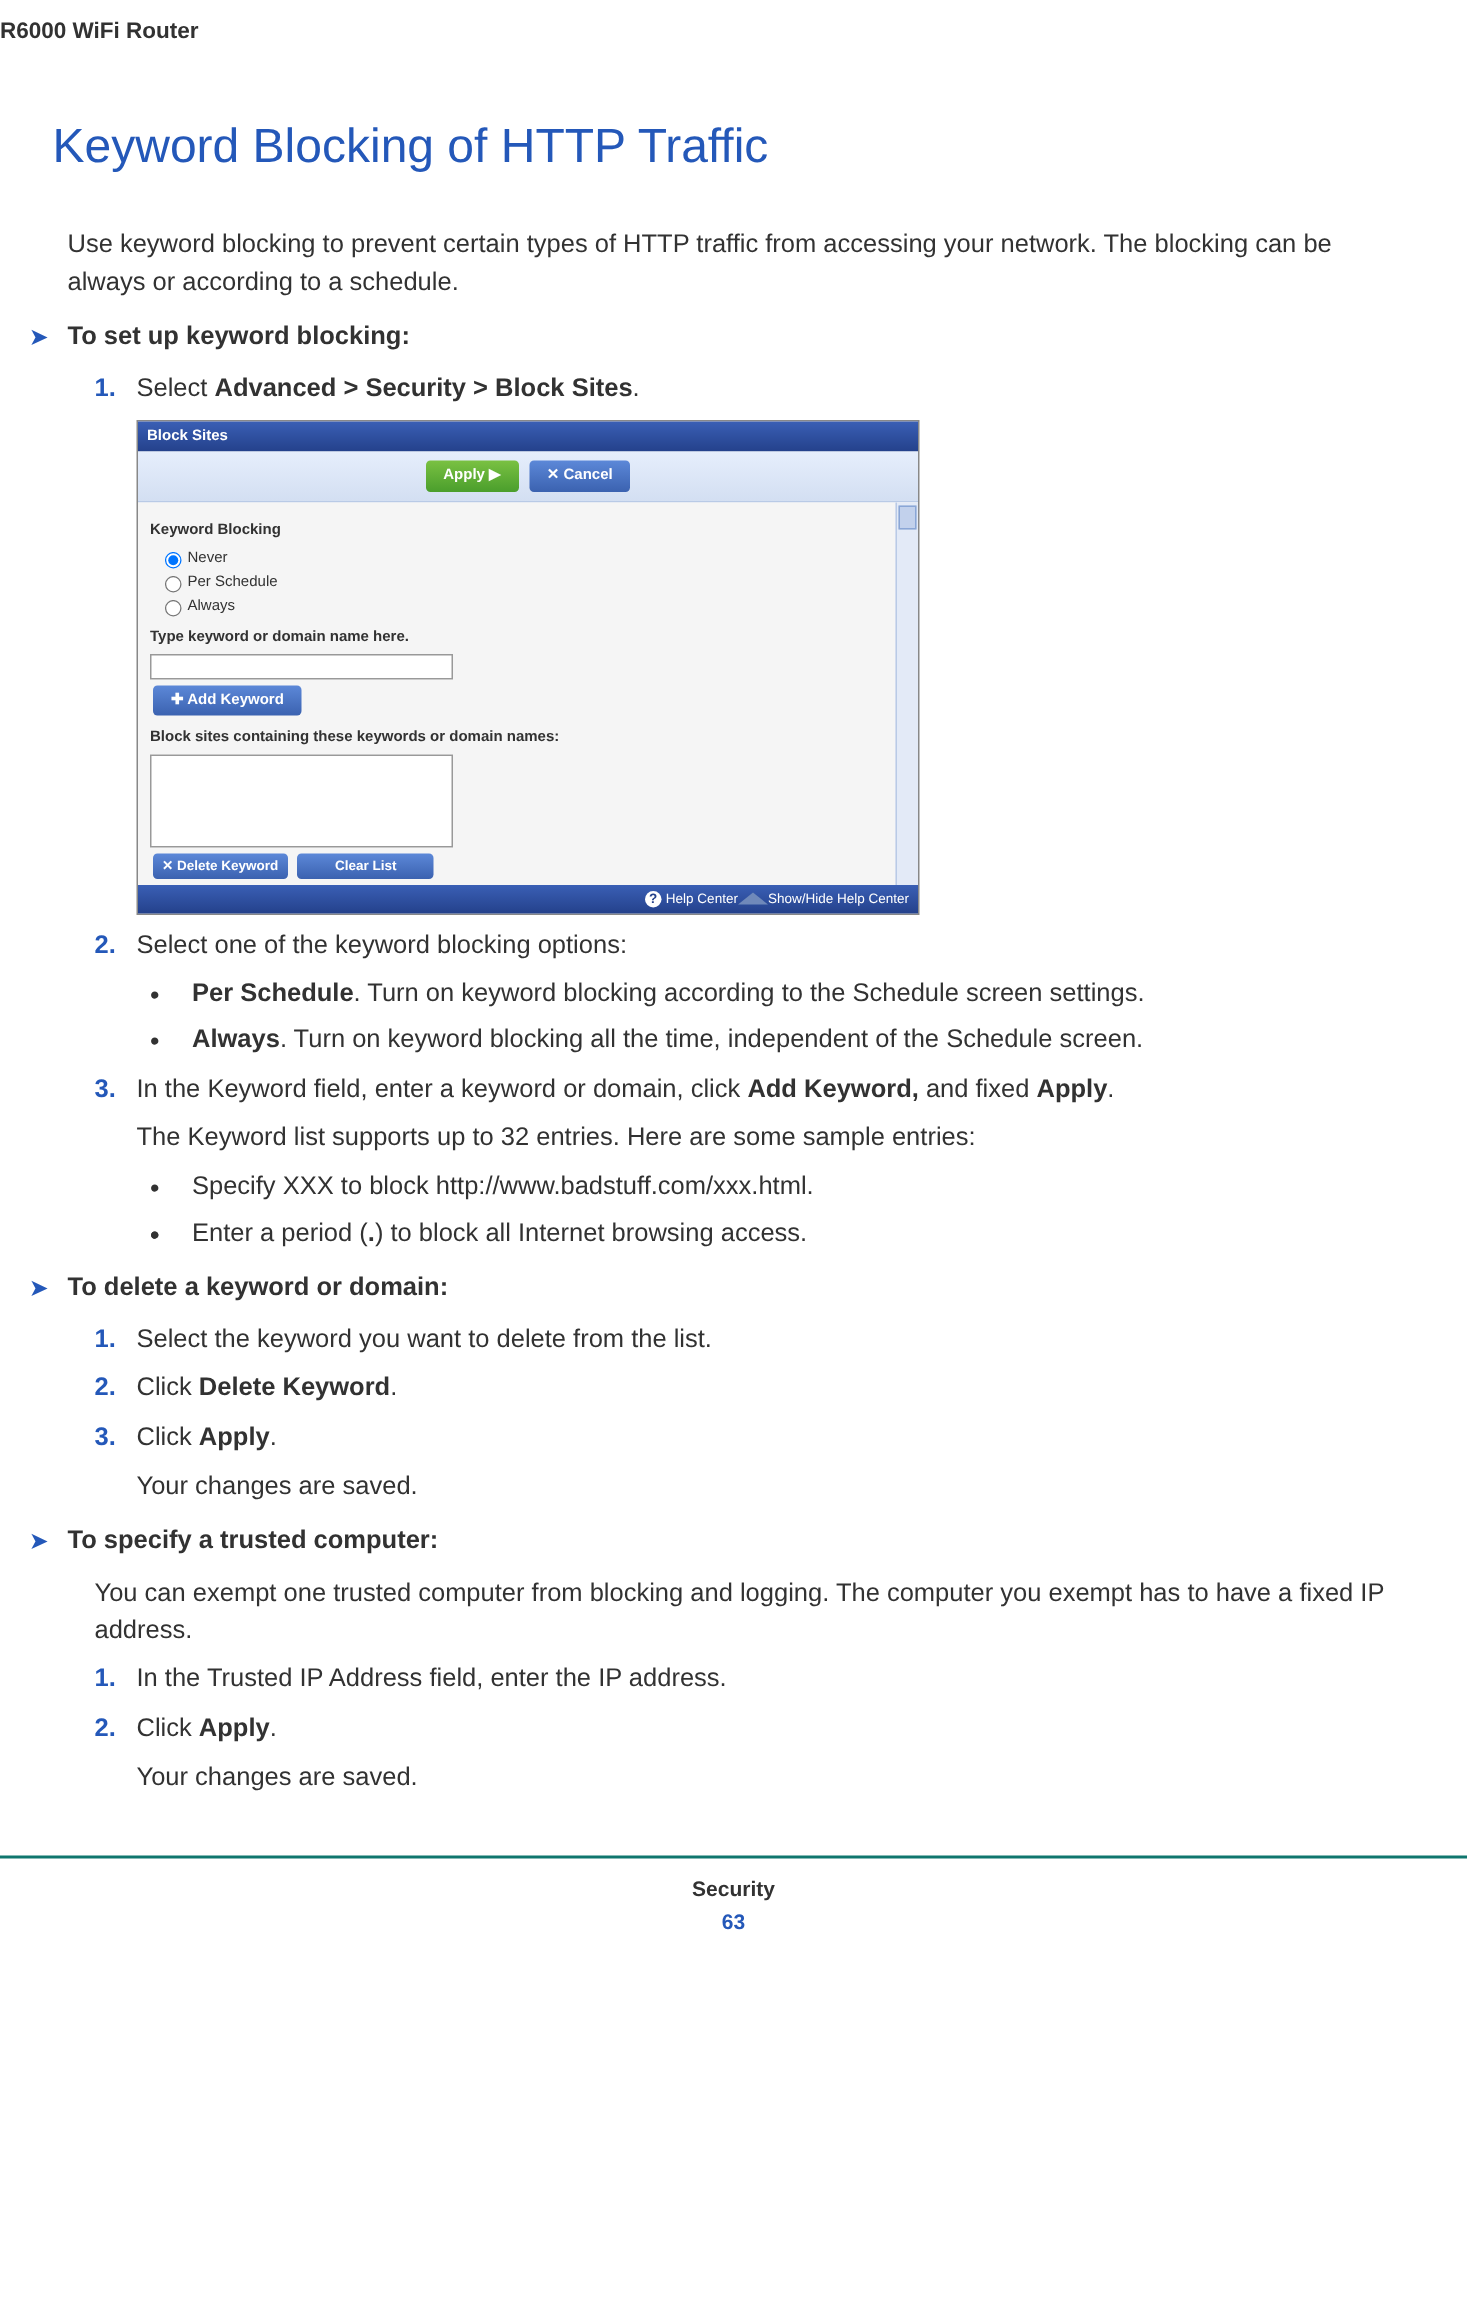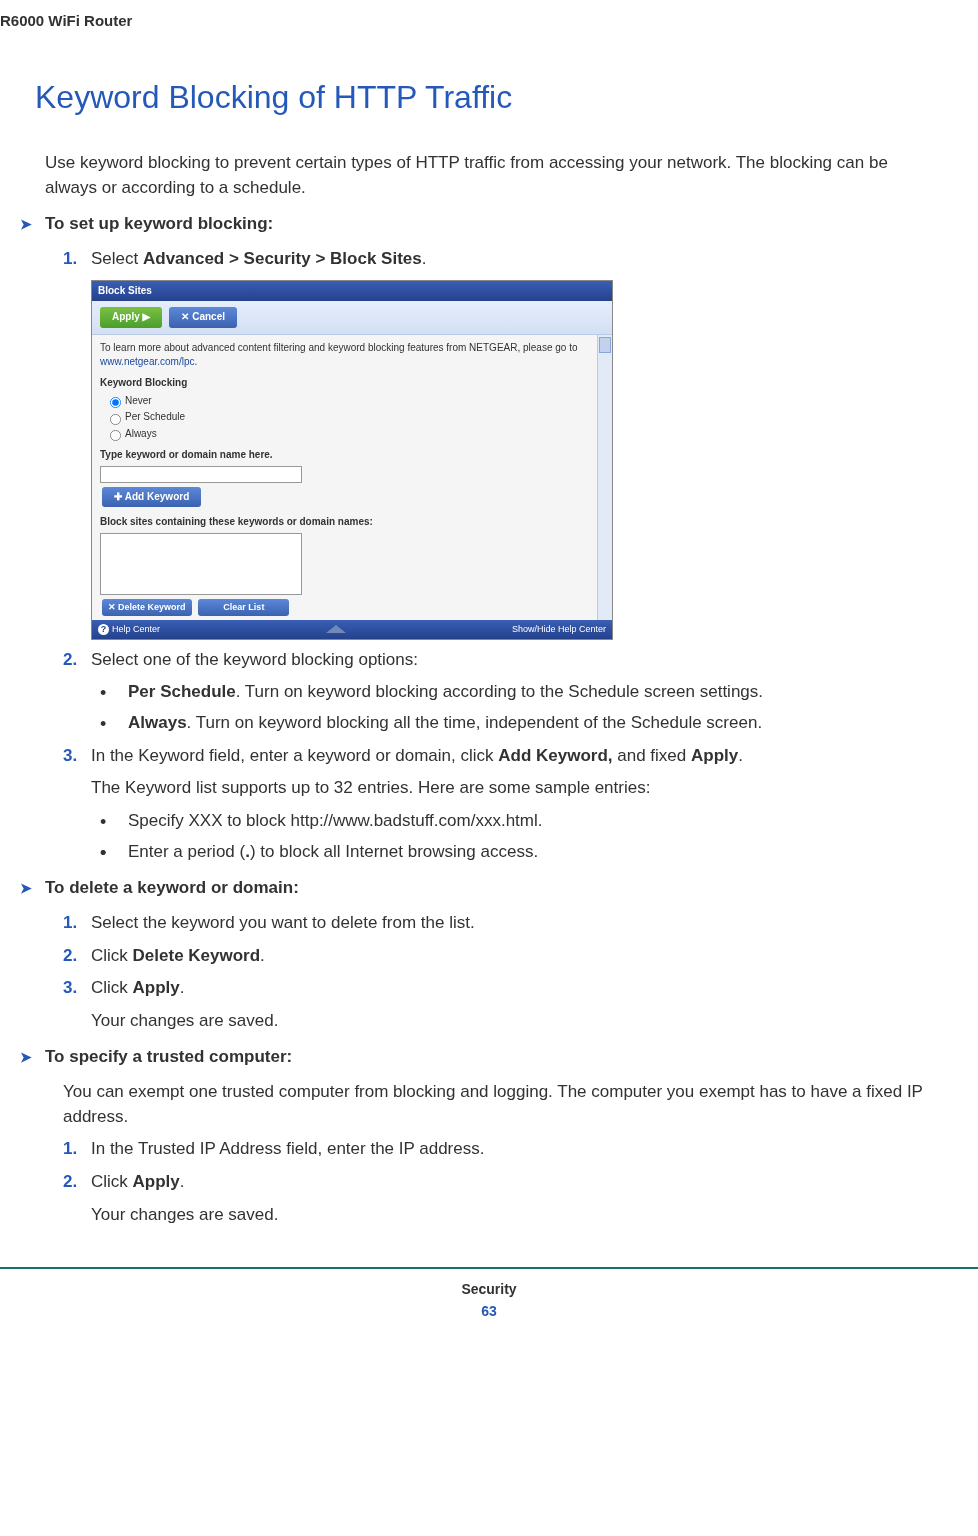--- a/index.html
+++ b/index.html
@@ -82,20 +82,21 @@
     .ss-titlebar {
       background: linear-gradient(#3a5fb5, #24418b);
       color: #fff;
       font-weight: bold;
       padding: 3px 6px;
       font-size: 10px;
     }
     .ss-buttonbar {
       background: linear-gradient(#e6eefc, #d3dff2);
       padding: 6px;
+      text-align: center;
       border-bottom: 1px solid #b9cae6;
     }
     .ss-btn {
       display: inline-block;
       padding: 3px 12px;
       border-radius: 3px;
       font-size: 10px;
       color: #fff;
       font-weight: bold;
       margin: 0 2px;
@@ -144,21 +145,21 @@
       border: 1px solid #999;
       background: #fff;
       margin: 2px 0 4px 0;
     }
     .ss-footer {
       background: linear-gradient(#3a5fb5, #24418b);
       color: #fff;
       font-size: 9px;
       padding: 3px 6px;
       display: flex;
-      justify-content: space-between;
+      justify-content: flex-end;
       align-items: center;
     }
     .ss-footer .help-icon {
       display: inline-block;
       width: 11px;
       height: 11px;
       border-radius: 50%;
       background: #fff;
       color: #24418b;
       text-align: center;
@@ -209,23 +210,20 @@
     <div class="ss-titlebar">Block Sites</div>
     <div class="ss-buttonbar">
       <span class="ss-btn ss-btn-apply">Apply ▶</span>
       <span class="ss-btn ss-btn-cancel">✕ Cancel</span>
     </div>
     <div class="ss-body">
       <div class="ss-scroll">
           <div class="thumb"></div>
         </div>
       <div style="padding-right:18px;">
-        <div>
-          <span>To learn more about advanced content filtering and keyword blocking features from NETGEAR, please go to </span><span class="ss-link">www.netgear.com/lpc</span><span>.</span>
-        </div>
         <div class="ss-section-label">Keyword Blocking</div>
         <div class="ss-radio-group">
           <label><input type="radio" checked="" style=""><span>Never</span></label>
           <label><input type="radio" style=""><span>Per Schedule</span></label>
           <label><input type="radio" style=""><span>Always</span></label>
         </div>
         <div class="ss-section-label">Type keyword or domain name here.</div>
         <div class="ss-input"></div>
         <div><span class="ss-btn ss-btn-add">✚ Add Keyword</span></div>
         <div class="ss-section-label" style="margin-top:8px;">Block sites containing these keywords or domain names:</div>

